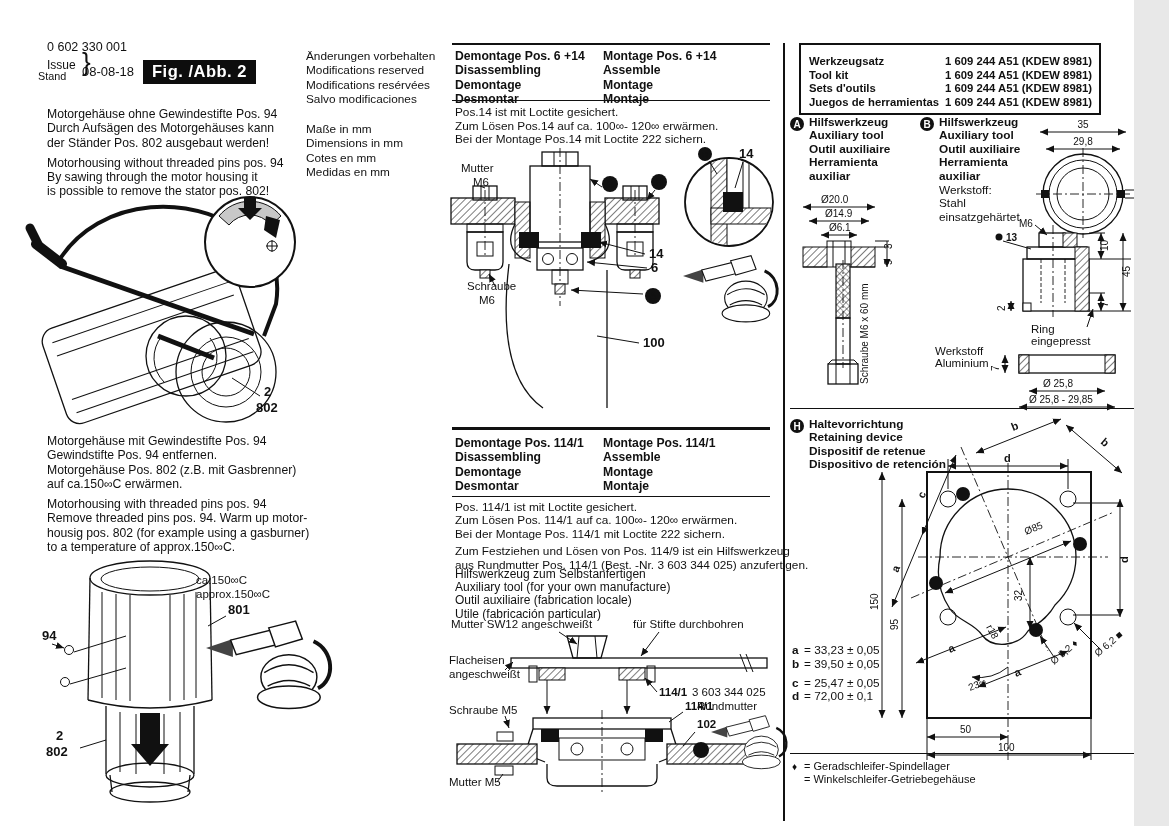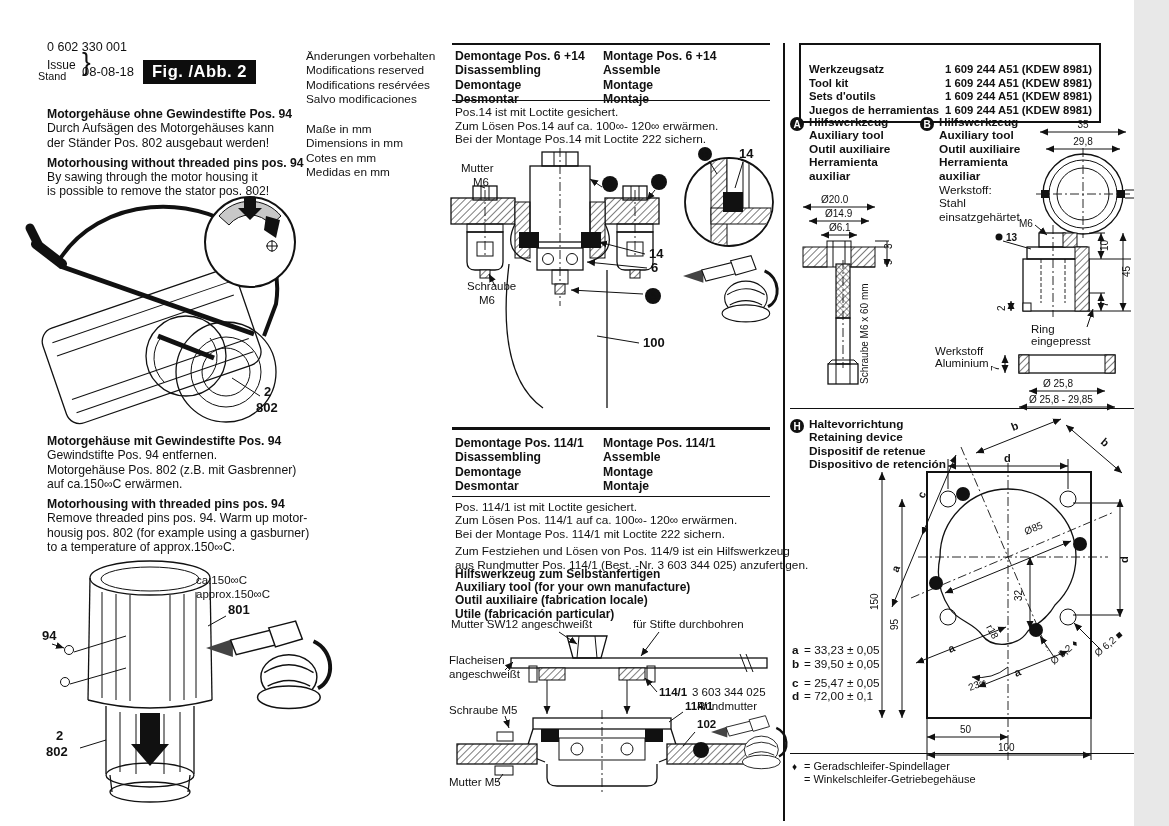--- a/index.html
+++ b/index.html
@@ -1,26 +1,26 @@
 <!DOCTYPE html>
 <html><head>
 <meta charset="utf-8">
 <style>
   html,body{margin:0;padding:0;background:#e8e8e8}
   .page{position:relative;width:1134px;height:826px;background:#fff;font-family:"Liberation Sans",sans-serif;color:#111;overflow:hidden}
   .t{position:absolute;white-space:nowrap;font-size:12px;line-height:14.3px;color:#111}
-  .b{font-weight:bold}
+  .b{font-weight:normal}
   .blk{position:absolute}
   .blk div{white-space:nowrap;font-size:12.2px;line-height:14.3px}
   .gap{height:6px}
   .figbox{position:absolute;background:#0d0d0d;color:#fff;font-weight:bold;font-size:16.5px;padding:2px 9px 3px 9px;letter-spacing:.5px}
   .hr{position:absolute;background:#111}
   .hdr{position:absolute;display:grid;grid-template-columns:148px auto;font-weight:bold}
   .hdr div{font-size:12.2px;line-height:14.4px;white-space:nowrap}
-  .tkt{position:absolute;border:2px solid #111;padding:18px 7px 4px 8px;font-weight:bold;font-size:11.3px;line-height:13.6px}
+  .tkt{position:absolute;border:2px solid #111;padding:10px 7px 4px 8px;font-weight:bold;font-size:11.3px;line-height:13.6px}
   .tkt .nm{display:inline-block;width:136px}
   .tkt .kd{margin-left:3px}
   .badge{position:absolute;width:14px;height:14px;border-radius:50%;background:#111;color:#fff;font-weight:bold;font-size:10px;display:flex;align-items:center;justify-content:center}
   .toolhead div{font-size:11.8px;line-height:13.4px;font-weight:bold;white-space:nowrap}
   .mat div{font-size:11.8px;line-height:13.4px;white-space:nowrap}
   .vals{position:absolute;font-size:11.8px}
   .vals .row{white-space:nowrap;line-height:13.8px}
   .vals .k{font-weight:bold;display:inline-block;width:12px}
   .legend{position:absolute;font-size:11px;line-height:13px}
   .legend .sym{display:inline-block;width:12px;font-size:10px}

